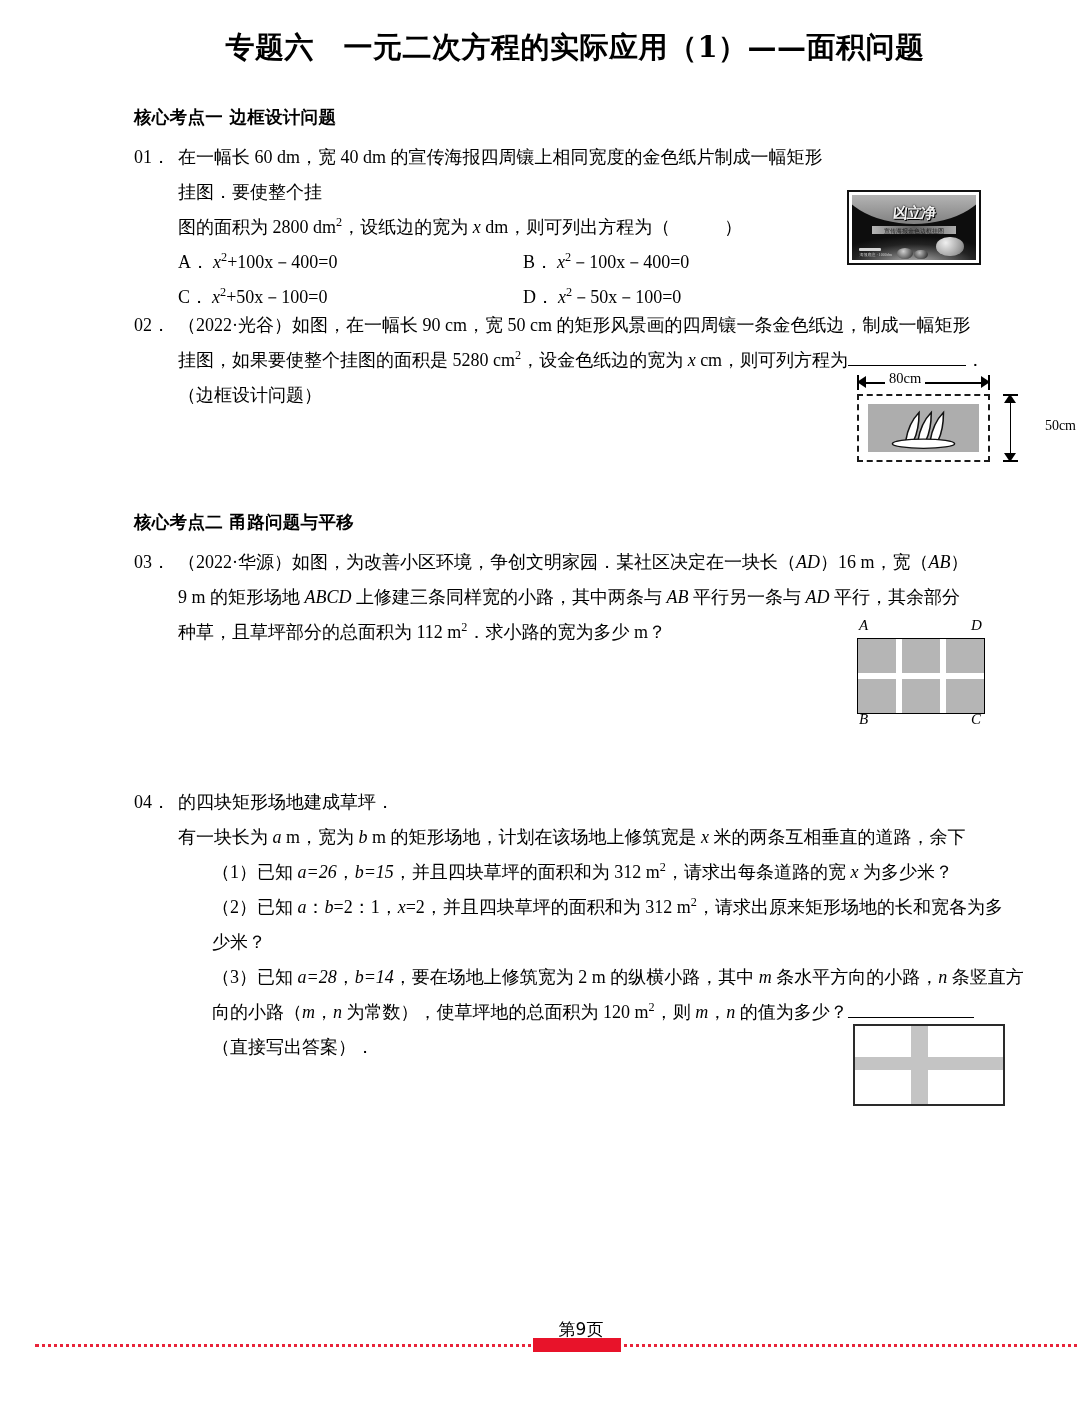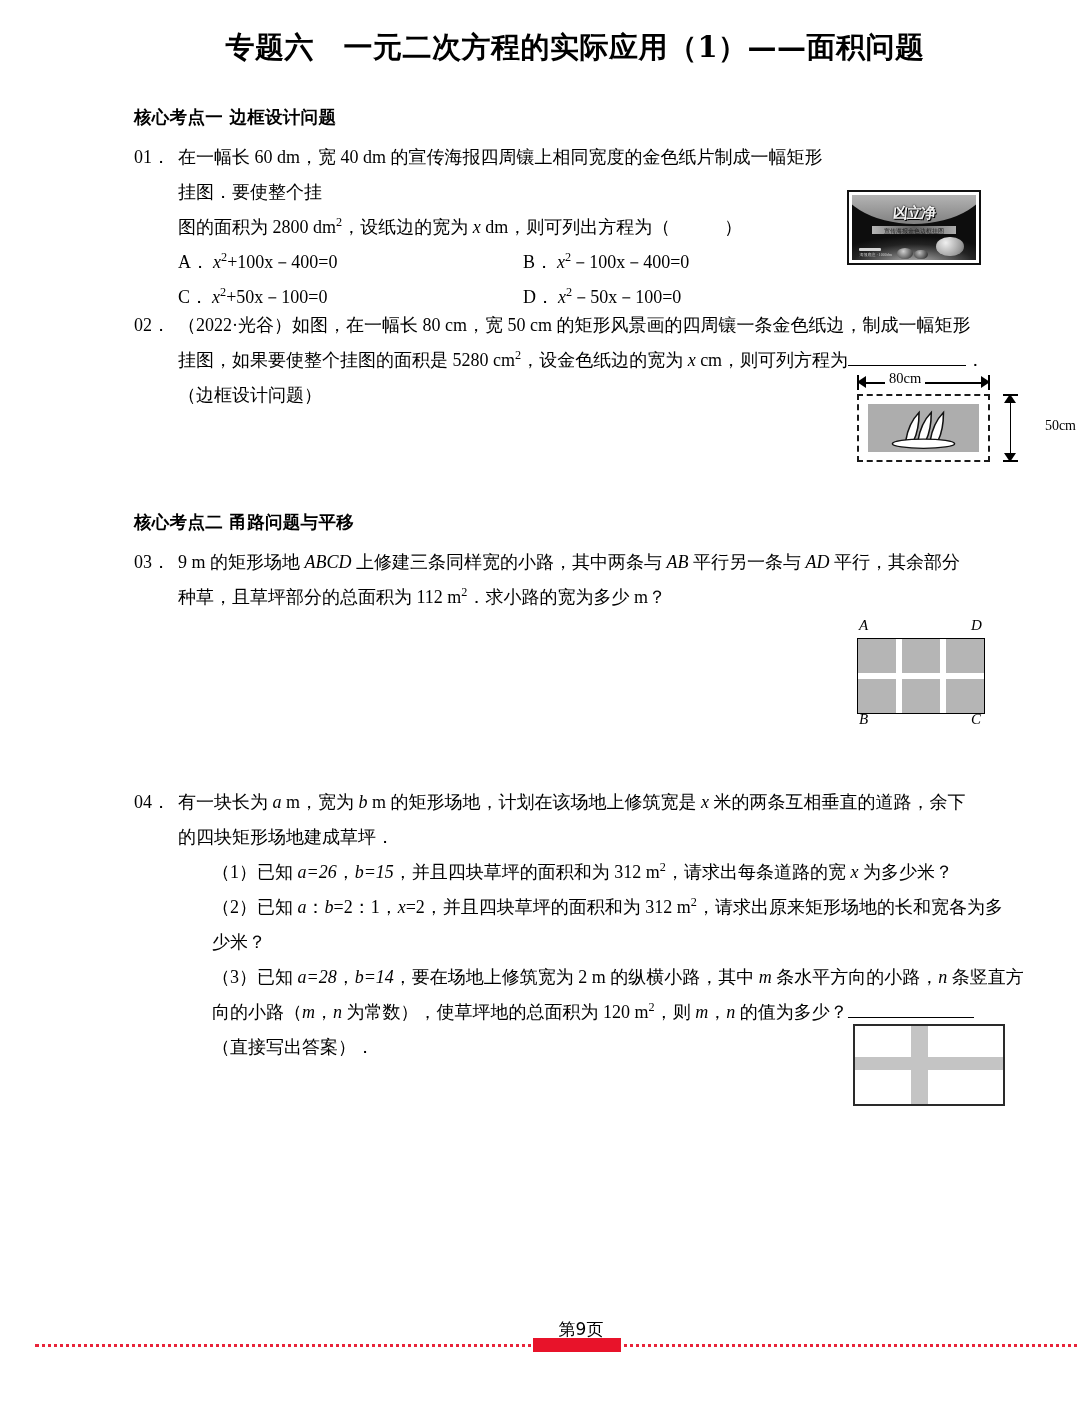--- a/index.html
+++ b/index.html
@@ -408,21 +408,21 @@
       <div class="poster-blob pb2"></div>
       <div class="poster-blob pb3"></div>
       <div class="poster-bar"></div>
       <div class="poster-tiny">海报底注 · 1000dm</div>
     </div>
   </div>
 
   <div class="q" style="left:99px; top:308px; width:900px;">
     <span class="num">02．</span>
     <div class="body">
-      <p><span>（2022·光谷）如图，在一幅长 </span><span>80 cm</span><span>，宽 </span><span>50 cm</span><span> 的矩形风景画的四周镶一条金色纸边，制成一幅矩形</span></p>
+      <p><span>（2022·光谷）如图，在一幅长 </span><span>90 cm</span><span>，宽 </span><span>50 cm</span><span> 的矩形风景画的四周镶一条金色纸边，制成一幅矩形</span></p>
       <p><span>挂图，如果要使整个挂图的面积是 </span><span>5280 cm</span><sup>2</sup><span>，设金色纸边的宽为 </span><i>x</i><span> cm，则可列方程为</span><span class="blank-line" style="width:118px;"></span><span>．</span></p>
       <p>（边框设计问题）</p>
     </div>
   </div>
 
   <div class="fig-frame">
     <div class="ff-arrowrow">
       <div class="aline"></div>
       <div class="ahead-l"></div>
       <div class="ahead-r"></div>
@@ -448,20 +448,21 @@
       <div class="vcapb"></div>
     </div>
     <div class="ff-rightlabel">50cm</div>
   </div>
 
   <div class="sec-head" id="sec2">核心考点二  甬路问题与平移</div>
 
   <div class="q" style="left:99px; top:545px; width:900px;">
     <span class="num">03．</span>
     <div class="body">
+      <p><span>（2022·华源）如图，为改善小区环境，争创文明家园．某社区决定在一块长（</span><i>AD</i><span>）16 m，宽（</span><i>AB</i><span>）</span></p>
       <p><span>9 m 的矩形场地 </span><i>ABCD</i><span> 上修建三条同样宽的小路，其中两条与 </span><i>AB</i><span> 平行另一条与 </span><i>AD</i><span> 平行，其余部分</span></p>
       <p><span>种草，且草坪部分的总面积为 </span><span>112 m</span><sup>2</sup><span>．求小路的宽为多少 m？</span></p>
     </div>
   </div>
 
   <div class="fig-abcd">
     <div class="abcd-lab lab-A">A</div>
     <div class="abcd-lab lab-D">D</div>
     <div class="abcd-lab lab-B">B</div>
     <div class="abcd-lab lab-C">C</div>
@@ -480,22 +481,22 @@
       <div class="abcd-gap"></div>
       <div class="abcd-cell"></div>
       <div class="abcd-gap"></div>
       <div class="abcd-cell"></div>
     </div>
   </div>
 
   <div class="q" style="left:99px; top:785px; width:900px;">
     <span class="num">04．</span>
     <div class="body">
+      <p>的四块矩形场地建成草坪．</p>
       <p><span>有一块长为 </span><i>a</i><span> m，宽为 </span><i>b</i><span> m 的矩形场地，计划在该场地上修筑宽是 </span><i>x</i><span> 米的两条互相垂直的道路，余下</span></p>
-      <p>的四块矩形场地建成草坪．</p>
       <p class="hang"><span>（1）已知 </span><i>a=26</i><span>，</span><i>b=15</i><span>，并且四块草坪的面积和为 </span><span>312 m</span><sup>2</sup><span>，请求出每条道路的宽 </span><i>x</i><span> 为多少米？</span></p>
       <p class="hang"><span>（2）已知 </span><i>a</i><span>：</span><i>b</i><span>=2：1，</span><i>x</i><span>=2，并且四块草坪的面积和为 </span><span>312 m</span><sup>2</sup><span>，请求出原来矩形场地的长和宽各为多</span><br><span style="display:inline-block; width:0;"></span><span>少米？</span></p>
       <p class="hang"><span>（3）已知 </span><i>a=28</i><span>，</span><i>b=14</i><span>，要在场地上修筑宽为 </span><span>2 m</span><span> 的纵横小路，其中 </span><i>m</i><span> 条水平方向的小路，</span><i>n</i><span> 条竖直方</span><br><span>向的小路（</span><i>m</i><span>，</span><i>n</i><span> 为常数），使草坪地的总面积为 </span><span>120 m</span><sup>2</sup><span>，则 </span><i>m</i><span>，</span><i>n</i><span> 的值为多少？</span><span class="blank-line" style="width:126px;"></span><br><span>（直接写出答案）．</span></p>
     </div>
   </div>
 
   <div class="fig-cross">
     <div class="cross-h"></div>
     <div class="cross-v"></div>
   </div>

